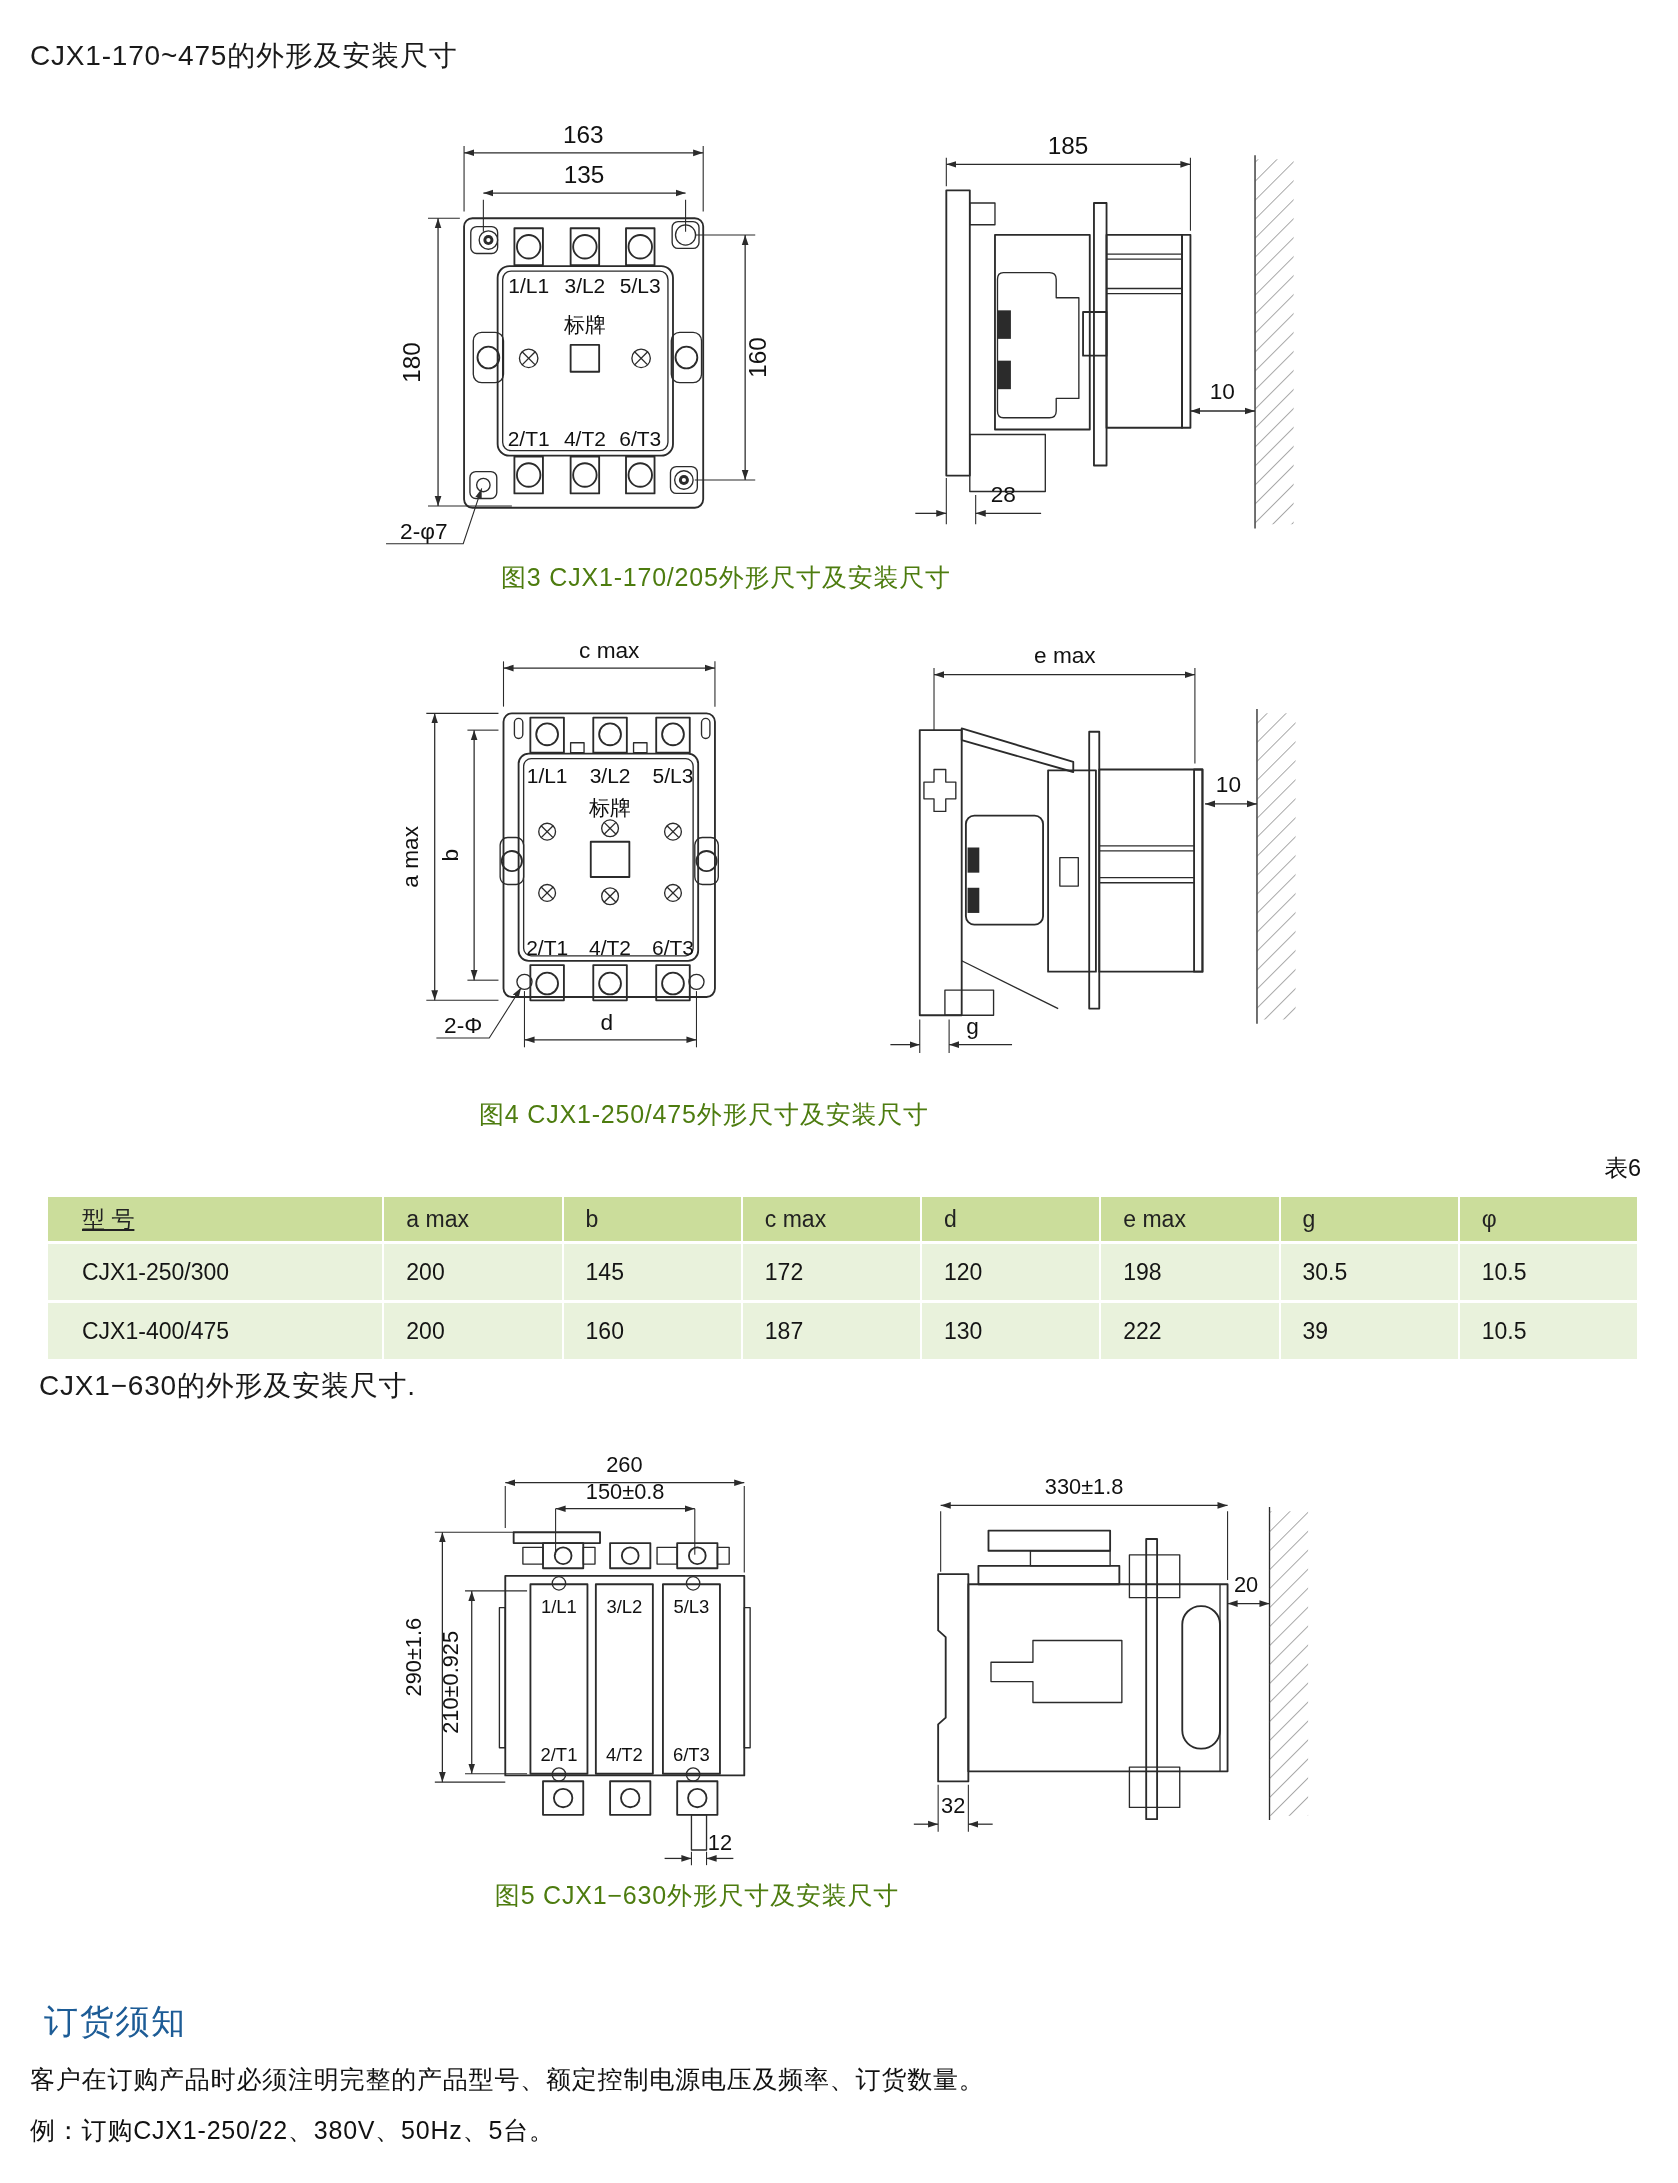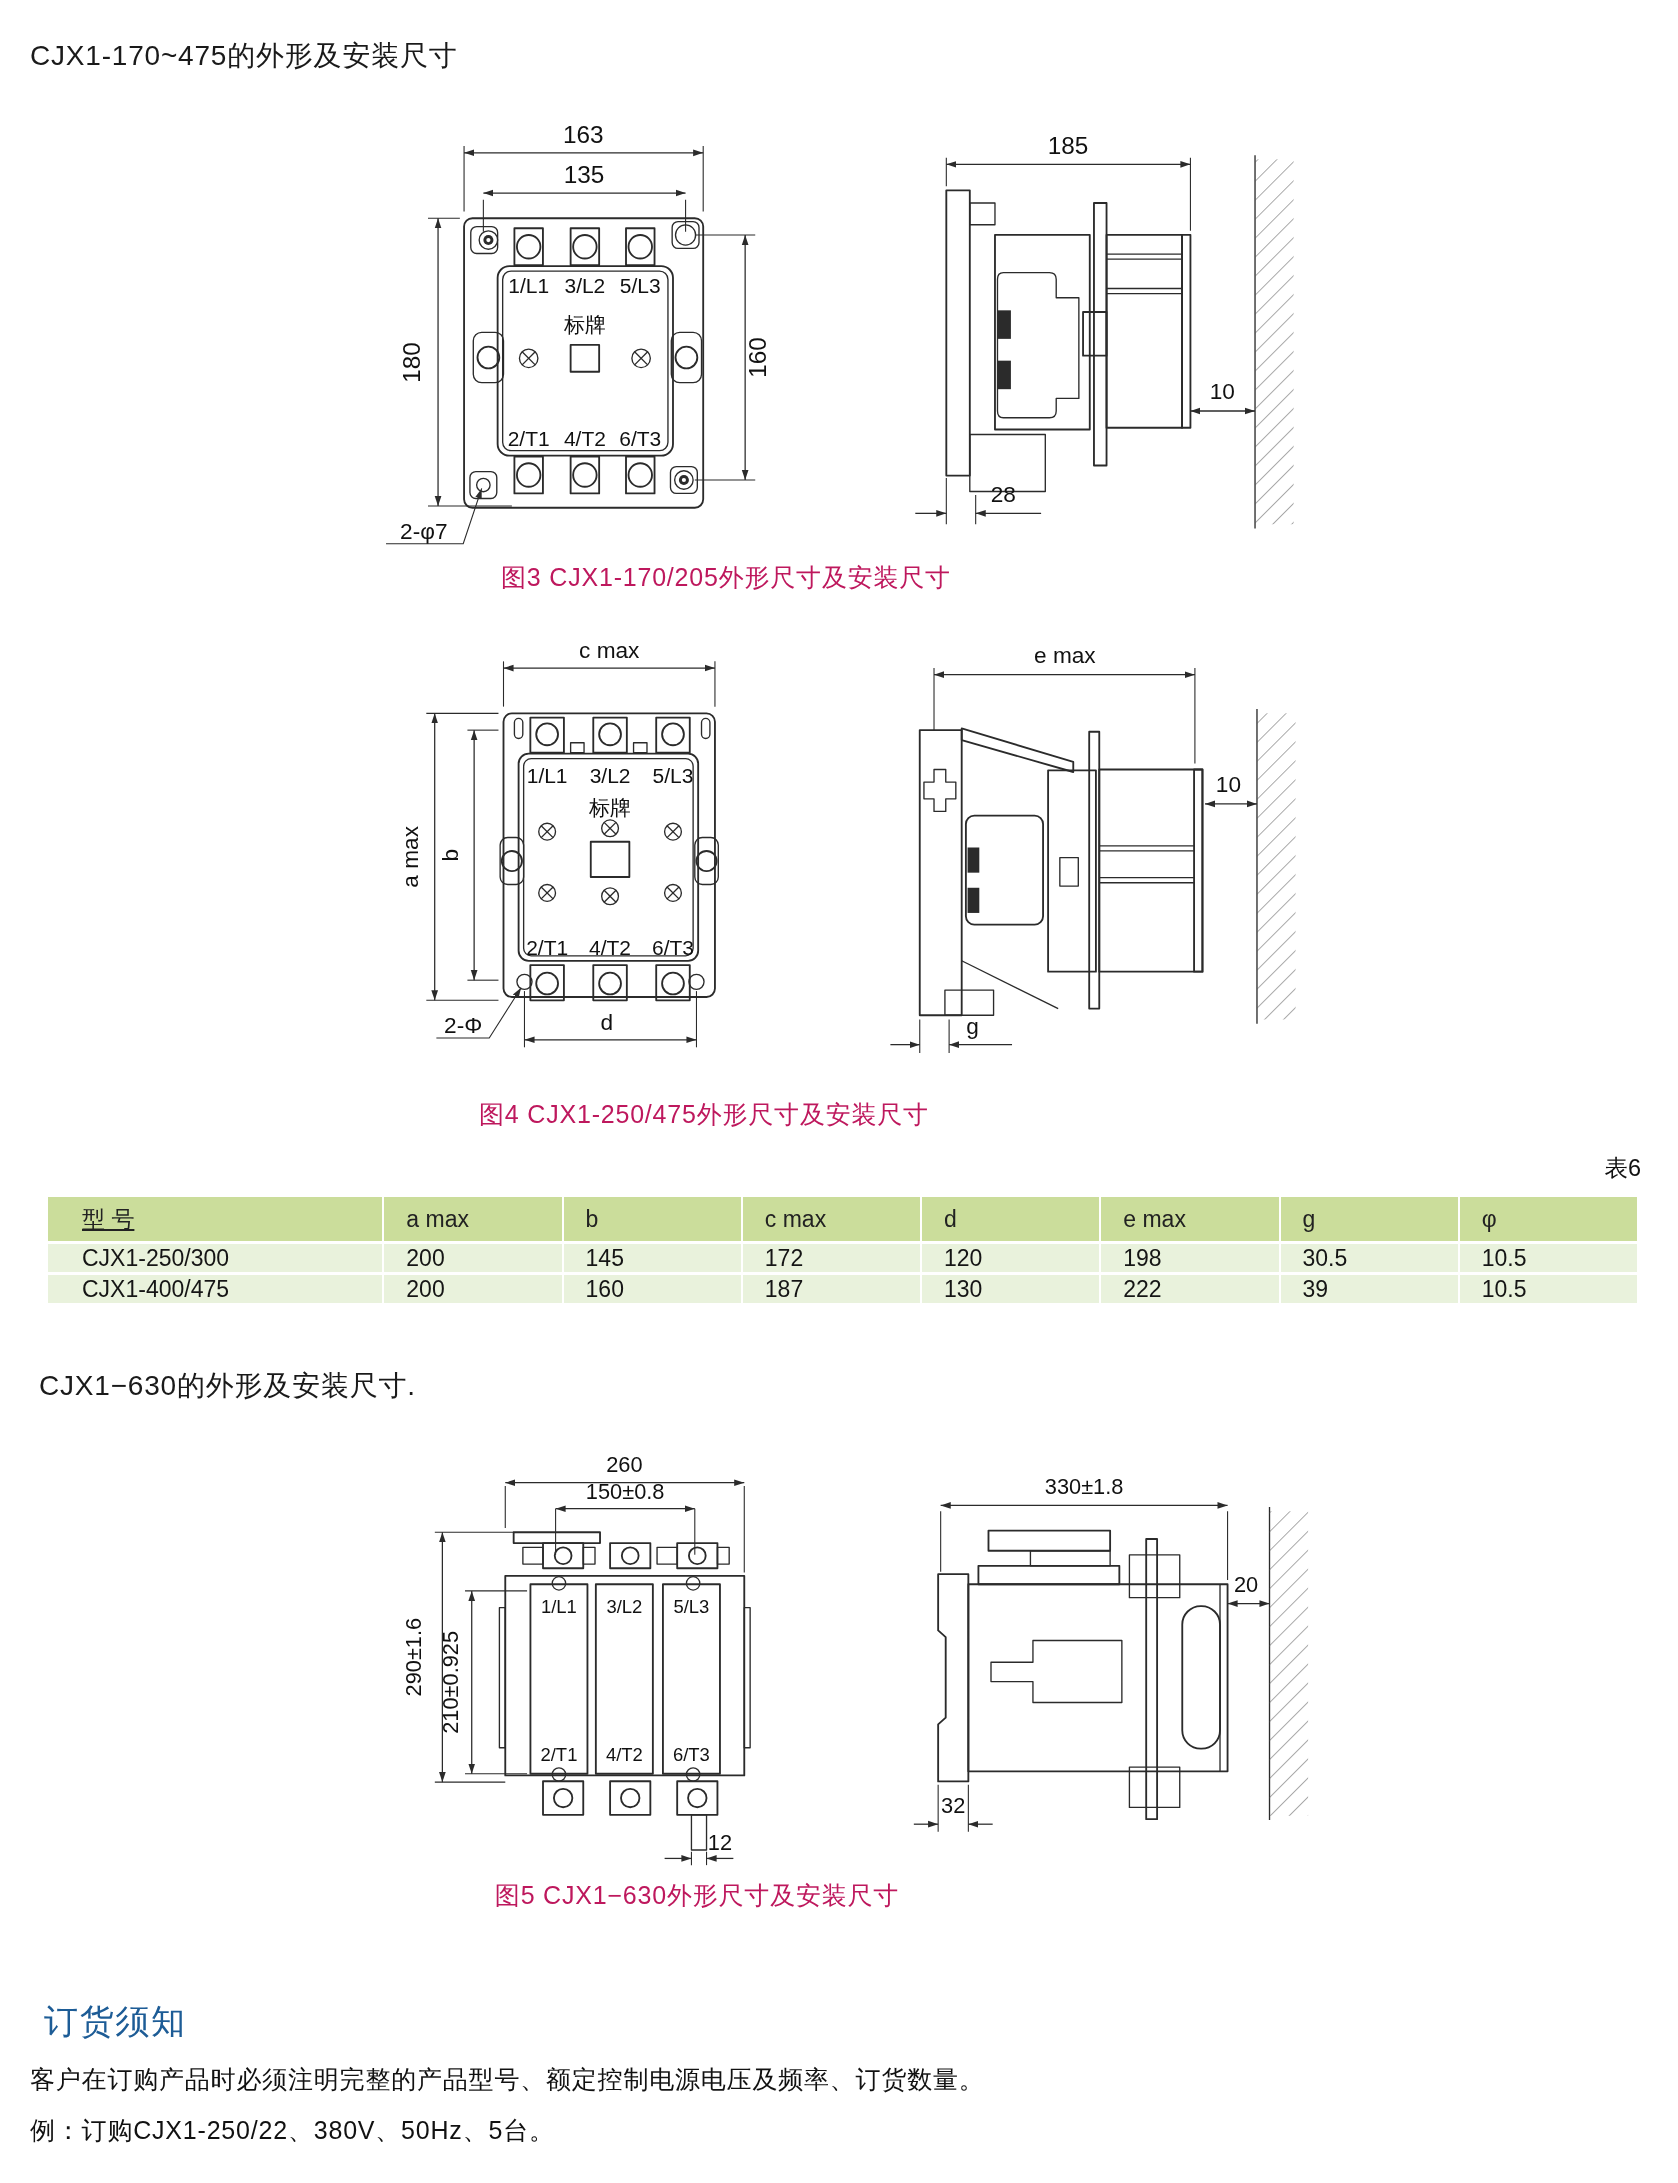--- a/index.html
+++ b/index.html
@@ -1,34 +1,34 @@
 <!DOCTYPE html>
 <html style="font-size:13.4px"><head>
 <meta charset="utf-8">
 <style>
   html,body{margin:0;padding:0;background:#fff;}
   .page{position:relative;width:1679px;height:2183px;background:#ffffff;
         font-family:"Liberation Sans", sans-serif;color:#1a1a1a;overflow:hidden;}
   .abs{position:absolute;}
   .sect-title{font-size:28px;color:#1a1a1a;letter-spacing:0.8px;}
-  .caption{font-size:25px;color:#be185d;text-align:center;letter-spacing:0.8px;}
+  .caption{font-size:25px;color:#4d7c0f;text-align:center;letter-spacing:0.8px;}
   .tbl-label{font-size:23.5px;color:#111;text-align:right;}
   svg{position:absolute;overflow:visible;}
   svg text{fill:#111;font-family:"Liberation Sans",sans-serif;}
   .d{fill:none;stroke:#2b2b2b;stroke-width:2.2;stroke-linejoin:round;stroke-linecap:round;}
   .d1{fill:none;stroke:#2b2b2b;stroke-width:1.6;stroke-linejoin:round;}
   .dk{fill:#2b2b2b;stroke:none;}
   .m{fill:none;stroke:#2b2b2b;stroke-width:1.5;}
   .mt{fill:none;stroke:#2b2b2b;stroke-width:1.3;}
   
   .dim-table{border-collapse:separate;border-spacing:2.5px 3.4px;table-layout:fixed;}
   .dim-table th{background:#cbdd9b;font-weight:normal;text-align:left;font-size:23px;color:#222;
                 height:44px;padding:0 0 0 22px;vertical-align:middle;}
   .dim-table th.c1{padding-left:34px;text-decoration:underline;}
-  .dim-table td{background:#e9f2dc;font-size:23px;color:#151515;height:28px;
+  .dim-table td{background:#e9f2dc;font-size:23px;color:#151515;height:56px;
                 padding:0 0 0 22px;vertical-align:middle;}
   .dim-table td.c1{padding-left:34px;}
   .order-head{font-size:34px;color:#1d5c96;letter-spacing:1.7px;}
   .order-text{font-size:25px;color:#111;letter-spacing:0.8px;}
 </style>
 </head>
 <body>
 
 <div class="page">
 

